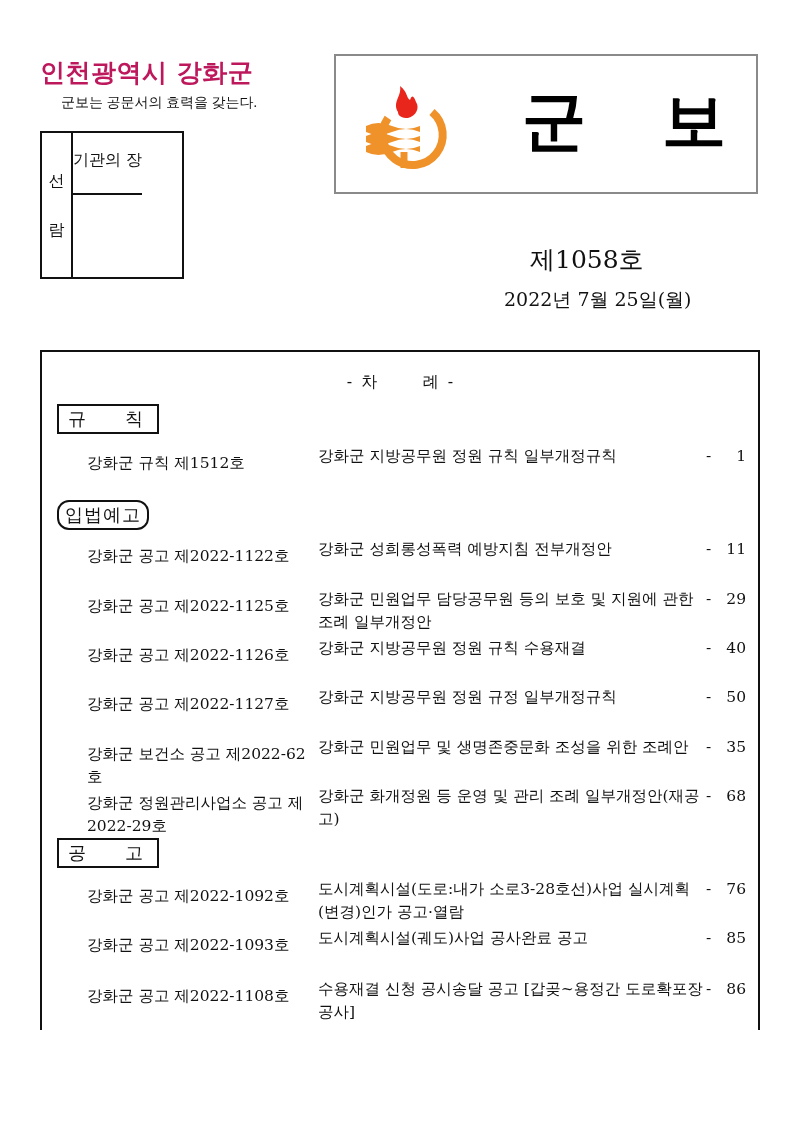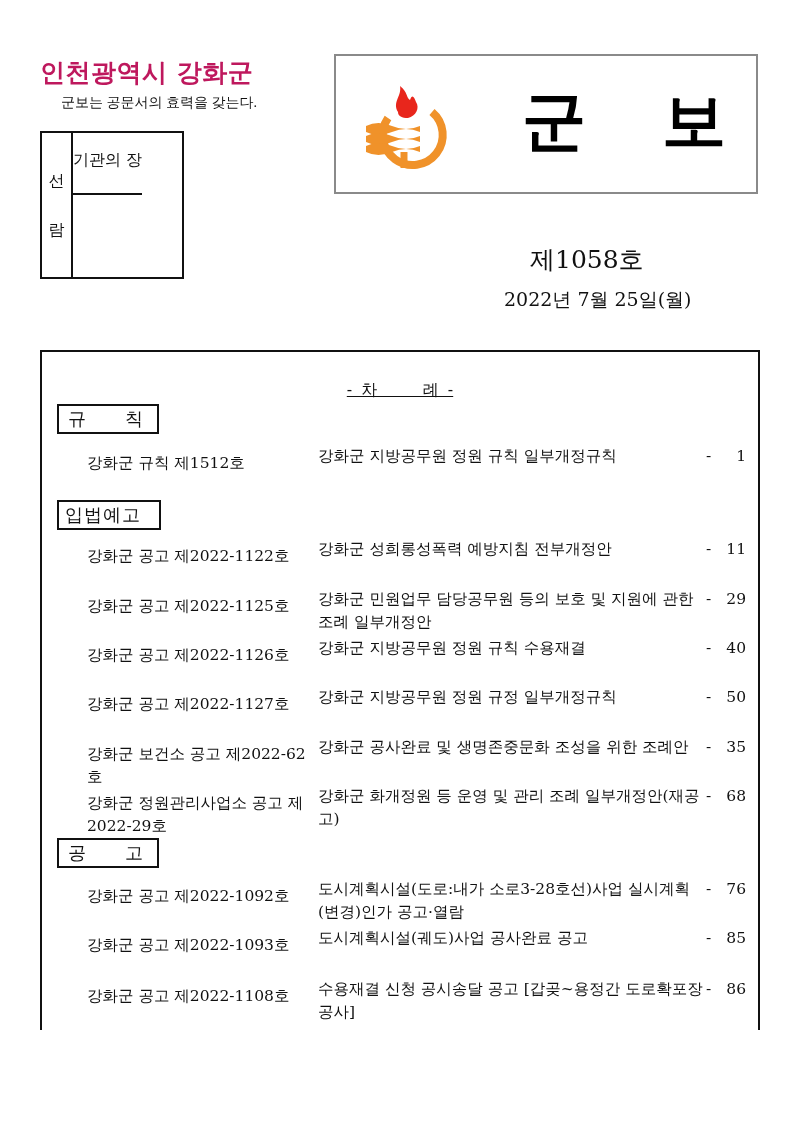--- a/index.html
+++ b/index.html
@@ -43,22 +43,22 @@
       font-weight: bold; font-size: 64px; color: #000;
     }
     .issue-no { left: 530px; top: 243px; font-size: 25px; }
     .issue-date { left: 470px; top: 287px; font-size: 19px; margin-left: 34px; }
 
     .toc-box {
       left: 40px; top: 350px; width: 720px; height: 680px;
       border: 2px solid #111; border-bottom: none; box-sizing: border-box;
     }
     .toc-title {
-      position: absolute; left: 0; width: 100%; top: 28px; text-align: center;
-      font-size: 16px; word-spacing: 4px; text-decoration: underline;
+      position: absolute; left: 0; width: 100%; top: 20px; text-align: center;
+      font-size: 16px; word-spacing: 4px;
     }
     .section-tag {
       position: absolute; left: 15px; height: 30px; width: 102px;
       border: 2px solid #111; box-sizing: border-box;
       display: flex; align-items: center; justify-content: space-between;
       padding: 0 14px 0 9px; font-size: 18px; font-family: "DejaVu Sans", "Liberation Sans", sans-serif;
     }
     .section-tag.tight { justify-content: flex-start; letter-spacing: 1px; padding: 0 6px; }
     .entry { position: absolute; left: 32px; width: 680px; font-size: 15.5px; line-height: 23px; }
     .entry .ref { position: absolute; left: 13px; width: 232px; margin-top: 7px; }
@@ -106,21 +106,21 @@
     <span>규</span>
     <span>칙</span>
   </div>
   <div class="entry" style="top:93px;">
     <span class="ref">강화군 규칙 제1512호</span>
     <span class="title">강화군 지방공무원 정원 규칙 일부개정규칙</span>
     <span class="dash">-</span>
     <span class="page">1</span>
   </div>
 
-  <div class="section-tag tight" style="top:148px; width:104px;">
+  <div class="section-tag tight" style="top:148px; width:92px;border-radius:12px;">
     <span>입법예고</span>
   </div>
   <div class="entry" style="top:186px;">
     <span class="ref">강화군 공고 제2022-1122호</span>
     <span class="title">강화군 성희롱성폭력 예방지침 전부개정안</span>
     <span class="dash">-</span>
     <span class="page">11</span>
   </div>
   <div class="entry" style="top:236px;">
     <span class="ref">강화군 공고 제2022-1125호</span>
@@ -135,21 +135,21 @@
     <span class="page">40</span>
   </div>
   <div class="entry" style="top:334px;">
     <span class="ref">강화군 공고 제2022-1127호</span>
     <span class="title">강화군 지방공무원 정원 규정 일부개정규칙</span>
     <span class="dash">-</span>
     <span class="page">50</span>
   </div>
   <div class="entry" style="top:384px;">
     <span class="ref">강화군 보건소 공고 제2022-62호</span>
-    <span class="title">강화군 공사완료 및 생명존중문화 조성을 위한 조례안</span>
+    <span class="title">강화군 민원업무 및 생명존중문화 조성을 위한 조례안</span>
     <span class="dash">-</span>
     <span class="page">35</span>
   </div>
   <div class="entry" style="top:433px;">
     <span class="ref">강화군 정원관리사업소 공고 제2022-29호</span>
     <span class="title">강화군 화개정원 등 운영 및 관리 조례 일부개정안(재공고)</span>
     <span class="dash">-</span>
     <span class="page">68</span>
   </div>
 

